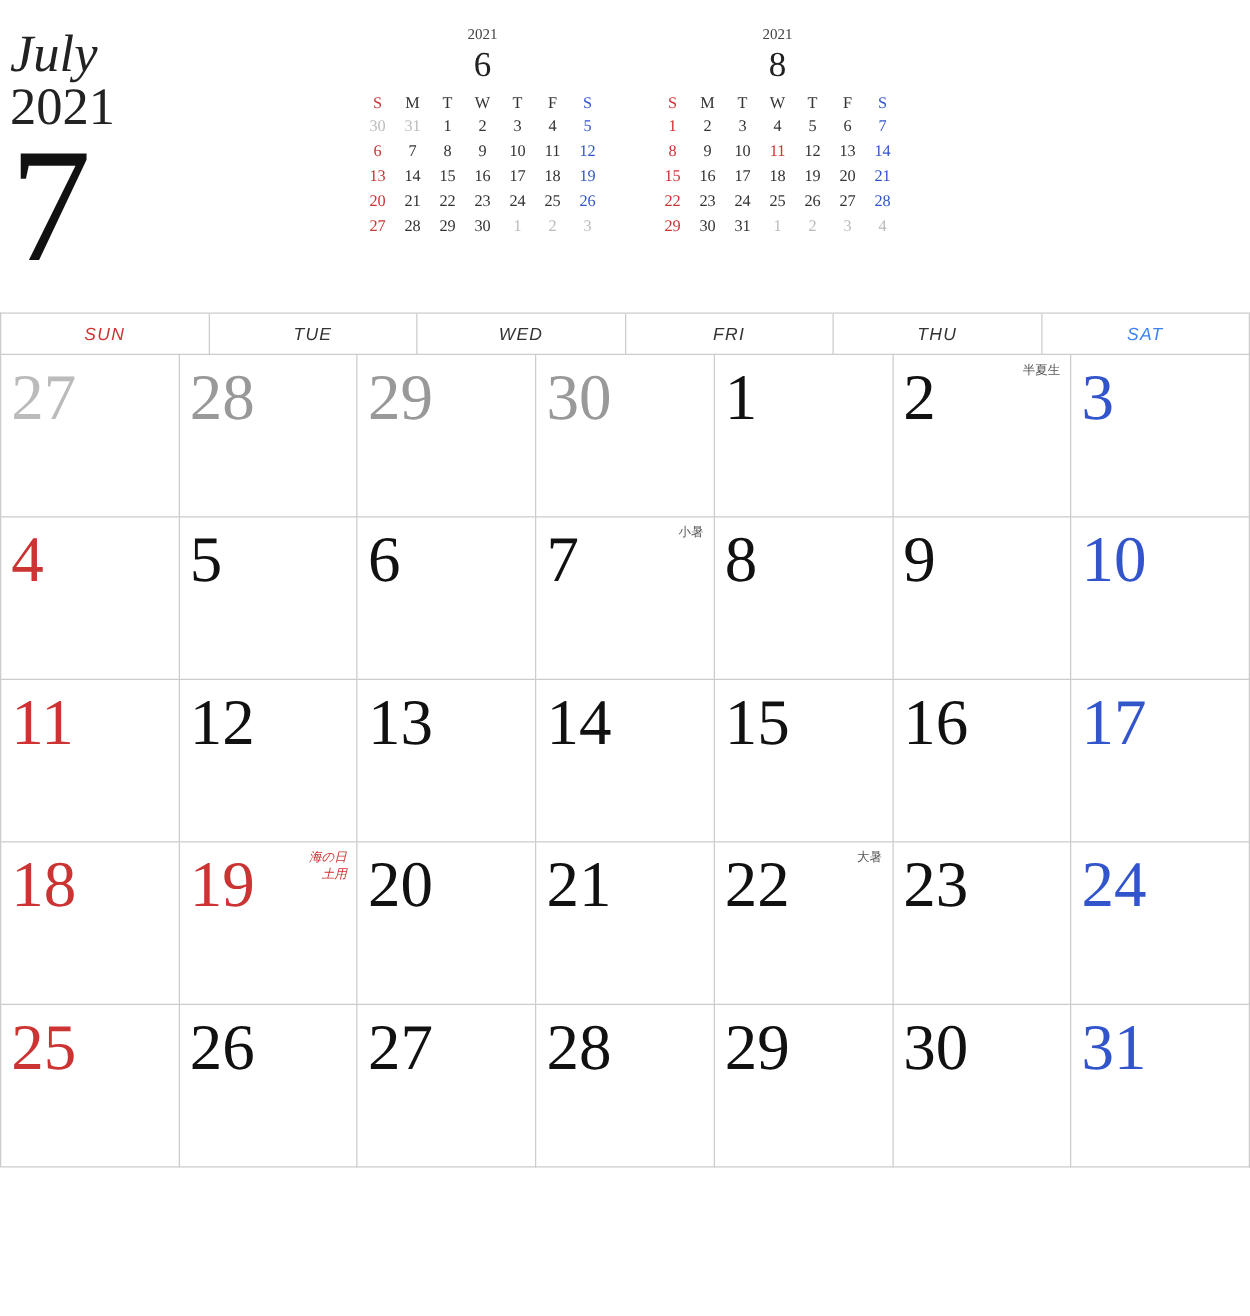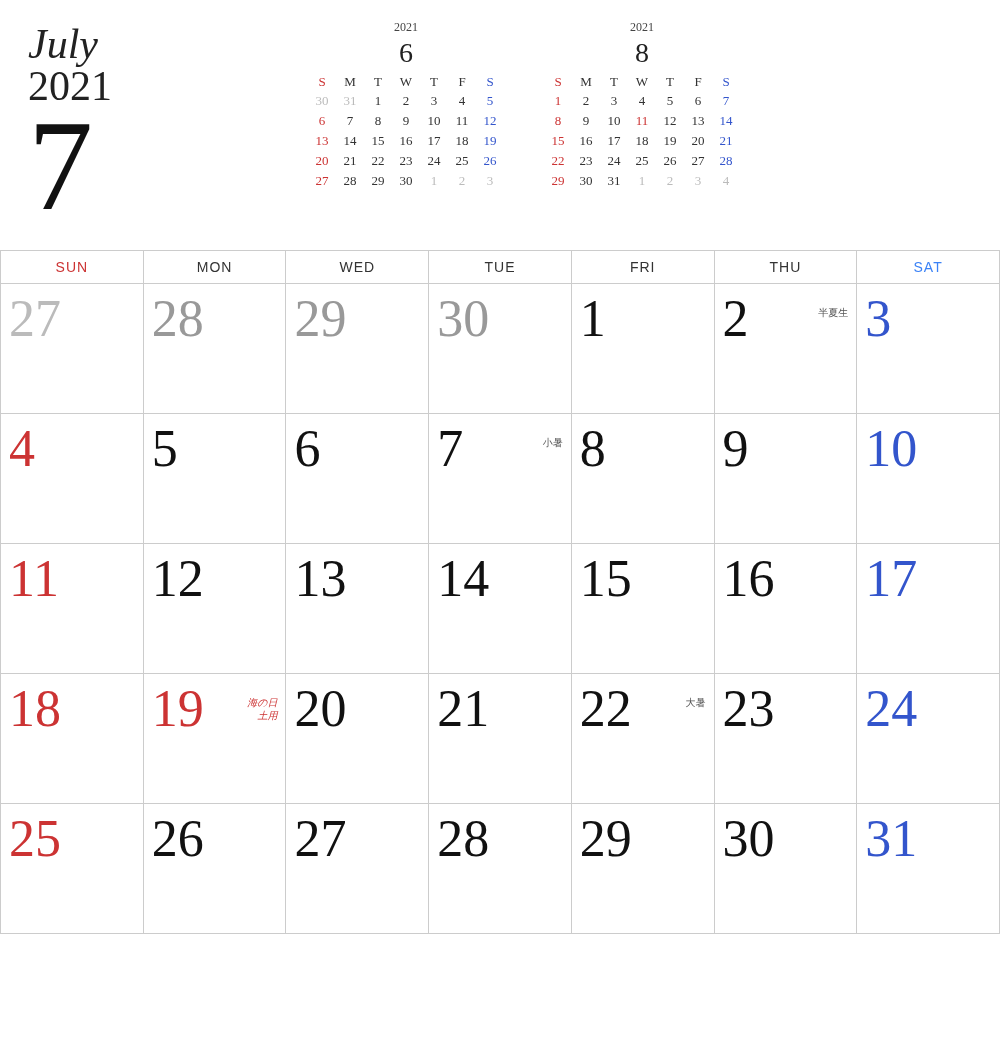--- a/index.html
+++ b/index.html
@@ -7,21 +7,21 @@
       background: #fff;
       font-family: Georgia, 'Times New Roman', serif;
       width: 1000px;
       min-height: 1053px;
     }
 
     .top-section {
       display: flex;
       flex-direction: row;
       align-items: flex-start;
-      padding: 20px 20px 10px 28px;
+      padding: 20px 20px 10px 8px;
     }
 
     .month-title {
       width: 200px;
       flex-shrink: 0;
     }
 
     .month-title .month-name {
       font-size: 42px;
       font-style: italic;
@@ -102,23 +102,24 @@
     .mini-cal table td.red { color: #cc3333; }
 
     
     .main-calendar {
       margin: 10px 0 0 0;
       width: 100%;
     }
 
     .day-headers {
       display: grid;
-      grid-template-columns: repeat(7, 1fr);
+      grid-template-columns: repeat(6, 1fr);
       border-top: 1px solid #ccc;
       border-left: 1px solid #ccc;
+      font-style: italic;
     }
 
     .day-header {
       text-align: center;
       font-size: 14px;
       font-family: Arial, sans-serif;
       letter-spacing: 1px;
       padding: 8px 0;
       border-right: 1px solid #ccc;
       border-bottom: 1px solid #ccc;
@@ -155,21 +156,21 @@
     }
 
     .cell-number.black { color: #111; }
     .cell-number.red { color: #cc3333; }
     .cell-number.blue { color: #3355cc; }
     .cell-number.gray { color: #bbb; }
     .cell-number.dark-gray { color: #999; }
 
     .cell-note {
       position: absolute;
-      top: 22px;
+      top: 6px;
       right: 8px;
       font-size: 10px;
       color: #555;
       font-family: Arial, sans-serif;
       text-align: right;
       line-height: 1.3;
     }
 
     .cell-note.red-note {
       color: #cc3333;
@@ -316,23 +317,22 @@
           </tr>
         </tbody>
       </table>
     </div>
   </div>
 </div>
 
 <div class="main-calendar">
   <div class="day-headers">
     <div class="day-header sun">SUN</div>
-    <div class="day-header">MON</div>
+    <div class="day-header">TUE</div>
     <div class="day-header">WED</div>
-    <div class="day-header">TUE</div>
     <div class="day-header">FRI</div>
     <div class="day-header">THU</div>
     <div class="day-header sat">SAT</div>
   </div>
 
   <div class="calendar-rows">
 
     <div class="calendar-row">
       <div class="calendar-cell">
         <span class="cell-number gray">27</span>

